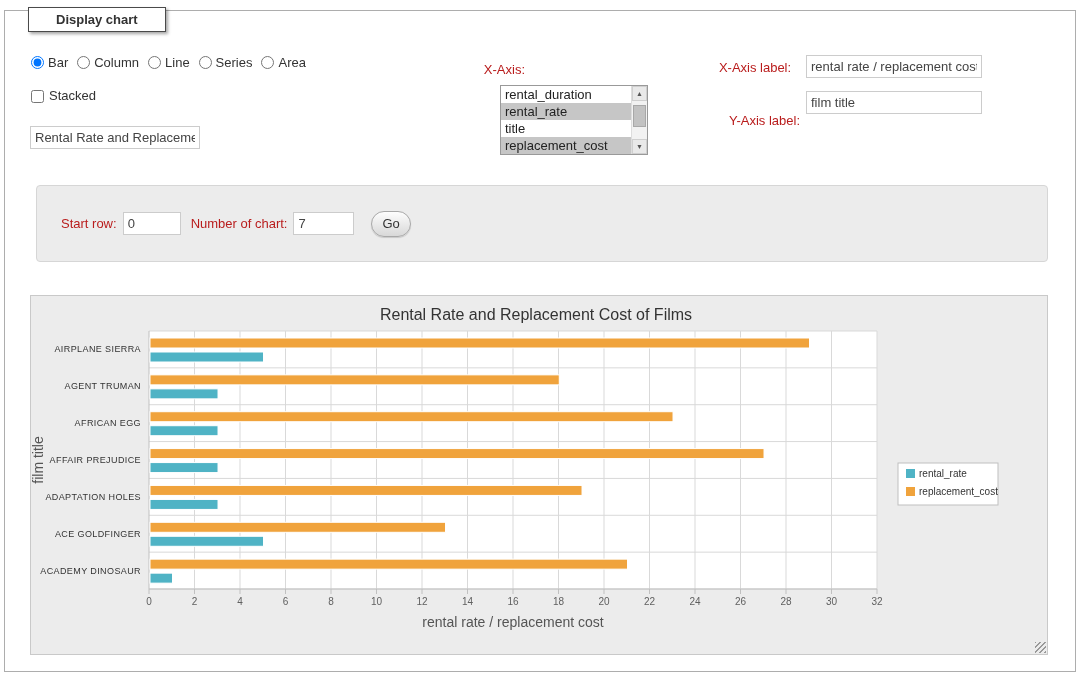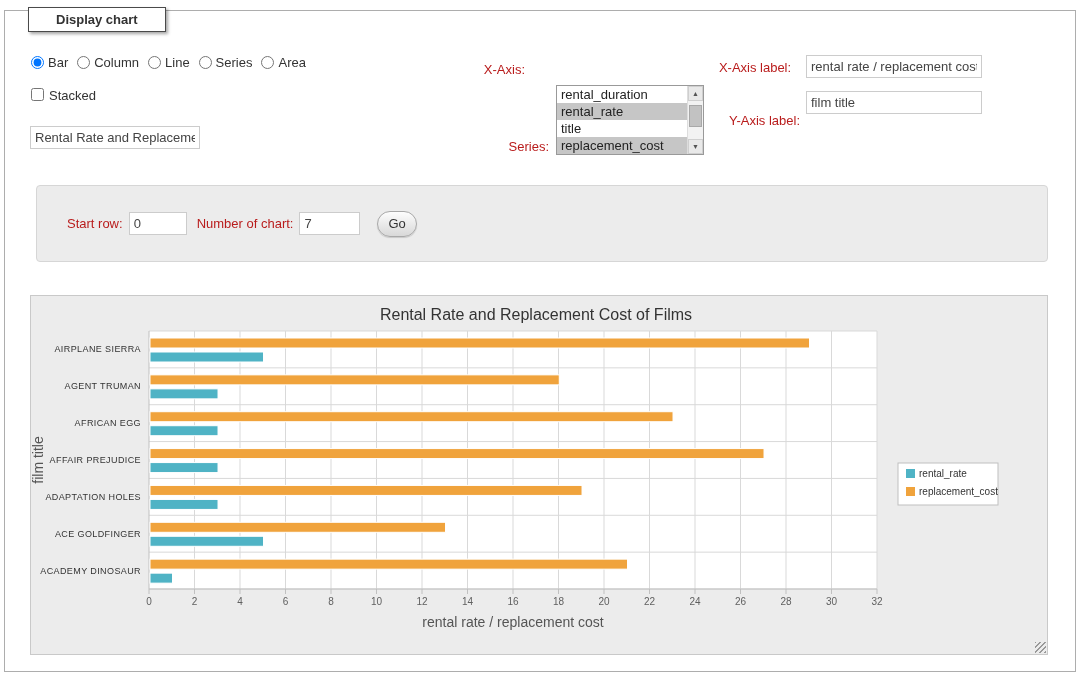--- a/index.html
+++ b/index.html
@@ -10,57 +10,57 @@
   .frame { position:absolute; left:4px; top:10px; width:1072px; height:662px;
     border:1px solid #adadad; background:#fff; }
 
   .legend-box { position:absolute; left:28px; top:7px; z-index:3; background:#fff;
     border:1px solid #4a4a4a; padding:4px 27px; font-weight:bold; font-size:13px;
     box-shadow:2px 2px 3px rgba(0,0,0,.35); }
 
   .radio-row { position:absolute; left:31px; top:55px; display:flex; align-items:center; }
   .radio-opt { display:flex; align-items:center; margin-right:9px; cursor:default; }
   .radio-opt input { margin:0 4px 0 0; }
-  .stacked-row { position:absolute; left:31px; top:88px; display:flex; align-items:flex-start; }
+  .stacked-row { position:absolute; left:31px; top:88px; display:flex; align-items:flex-end; }
   .stacked-row input { margin:0 5px 0 0; }
 
   input.text { border:1px solid #ccc; background:#fff; color:#444;
     font:13px "Liberation Sans",sans-serif; padding:2px 4px; }
   .title-input { position:absolute; left:30px; top:126px; width:170px; height:23px; }
 
   .lbl { color:#b91c1c; font-size:13px; }
   .x-axis-lbl { position:absolute; left:440px; top:62px; width:85px; text-align:right; }
   .series-lbl { position:absolute; left:464px; top:139px; width:85px; text-align:right; }
 
   .select { position:absolute; left:532px; top:57px; width:150px; height:25px;
     border:1px solid #999; background:#fff; display:flex; align-items:center;
     padding:0 6px; color:#333; cursor:default; }
   .select .arrow { margin-left:auto; font-size:9px; color:#333; }
 
-  .listbox { position:absolute; left:556px; top:85px; width:148px; height:70px;
+  .listbox { position:absolute; left:500px; top:85px; width:148px; height:70px;
     border:1px solid #999; background:#fff; display:flex; }
   .listbox .options { flex:1; overflow:hidden; }
   .opt { height:17px; line-height:17px; padding-left:4px; font-size:13px; color:#222; white-space:nowrap; }
   .opt.selected { background:#c6c6c6; }
   .scrollbar { width:16px; background:#f2f2f2; border-left:1px solid #ddd;
     display:flex; flex-direction:column; }
   .sb-btn { height:15px; background:#e9e9e9; border:1px solid #cfcfcf;
     display:flex; align-items:center; justify-content:center; font-size:7px; color:#555; }
   .sb-track { flex:1; position:relative; }
   .sb-thumb { position:absolute; left:1px; right:1px; top:4px; height:22px;
     background:#c2c2c2; border:1px solid #a8a8a8; }
 
   .xlab-lbl { position:absolute; left:710px; top:60px; width:90px; text-align:center; }
   .xlab-input { position:absolute; left:806px; top:55px; width:176px; height:23px; }
   .ylab-lbl { position:absolute; left:710px; top:113px; width:90px; text-align:right; }
   .ylab-input { position:absolute; left:806px; top:91px; width:176px; height:23px; }
 
   .row-panel { position:absolute; left:36px; top:185px; width:1012px; height:77px;
     background:#ececec; border:1px solid #d6d6d6; border-radius:4px;
-    display:flex; align-items:center; padding-left:30px; }
+    display:flex; align-items:center; padding-left:24px; }
   .row-panel .lbl { margin-right:6px; }
   .start-input { width:58px; height:23px; margin-right:10px; }
   .rows-input { width:61px; height:23px; }
   .go-btn { margin-left:17px; min-width:38px; height:26px; border-radius:13px;
     border:1px solid #a8a8a8; background:linear-gradient(#fdfdfd,#d8d8d8);
     font:13px "Liberation Sans",sans-serif; color:#333; padding:0 10px;
     box-shadow:0 1px 1px rgba(0,0,0,.15); cursor:default; }
 
   .chart-container { position:absolute; left:30px; top:295px; width:1018px; height:360px;
     background:#ececec; border:1px solid #c9c9c9; }

